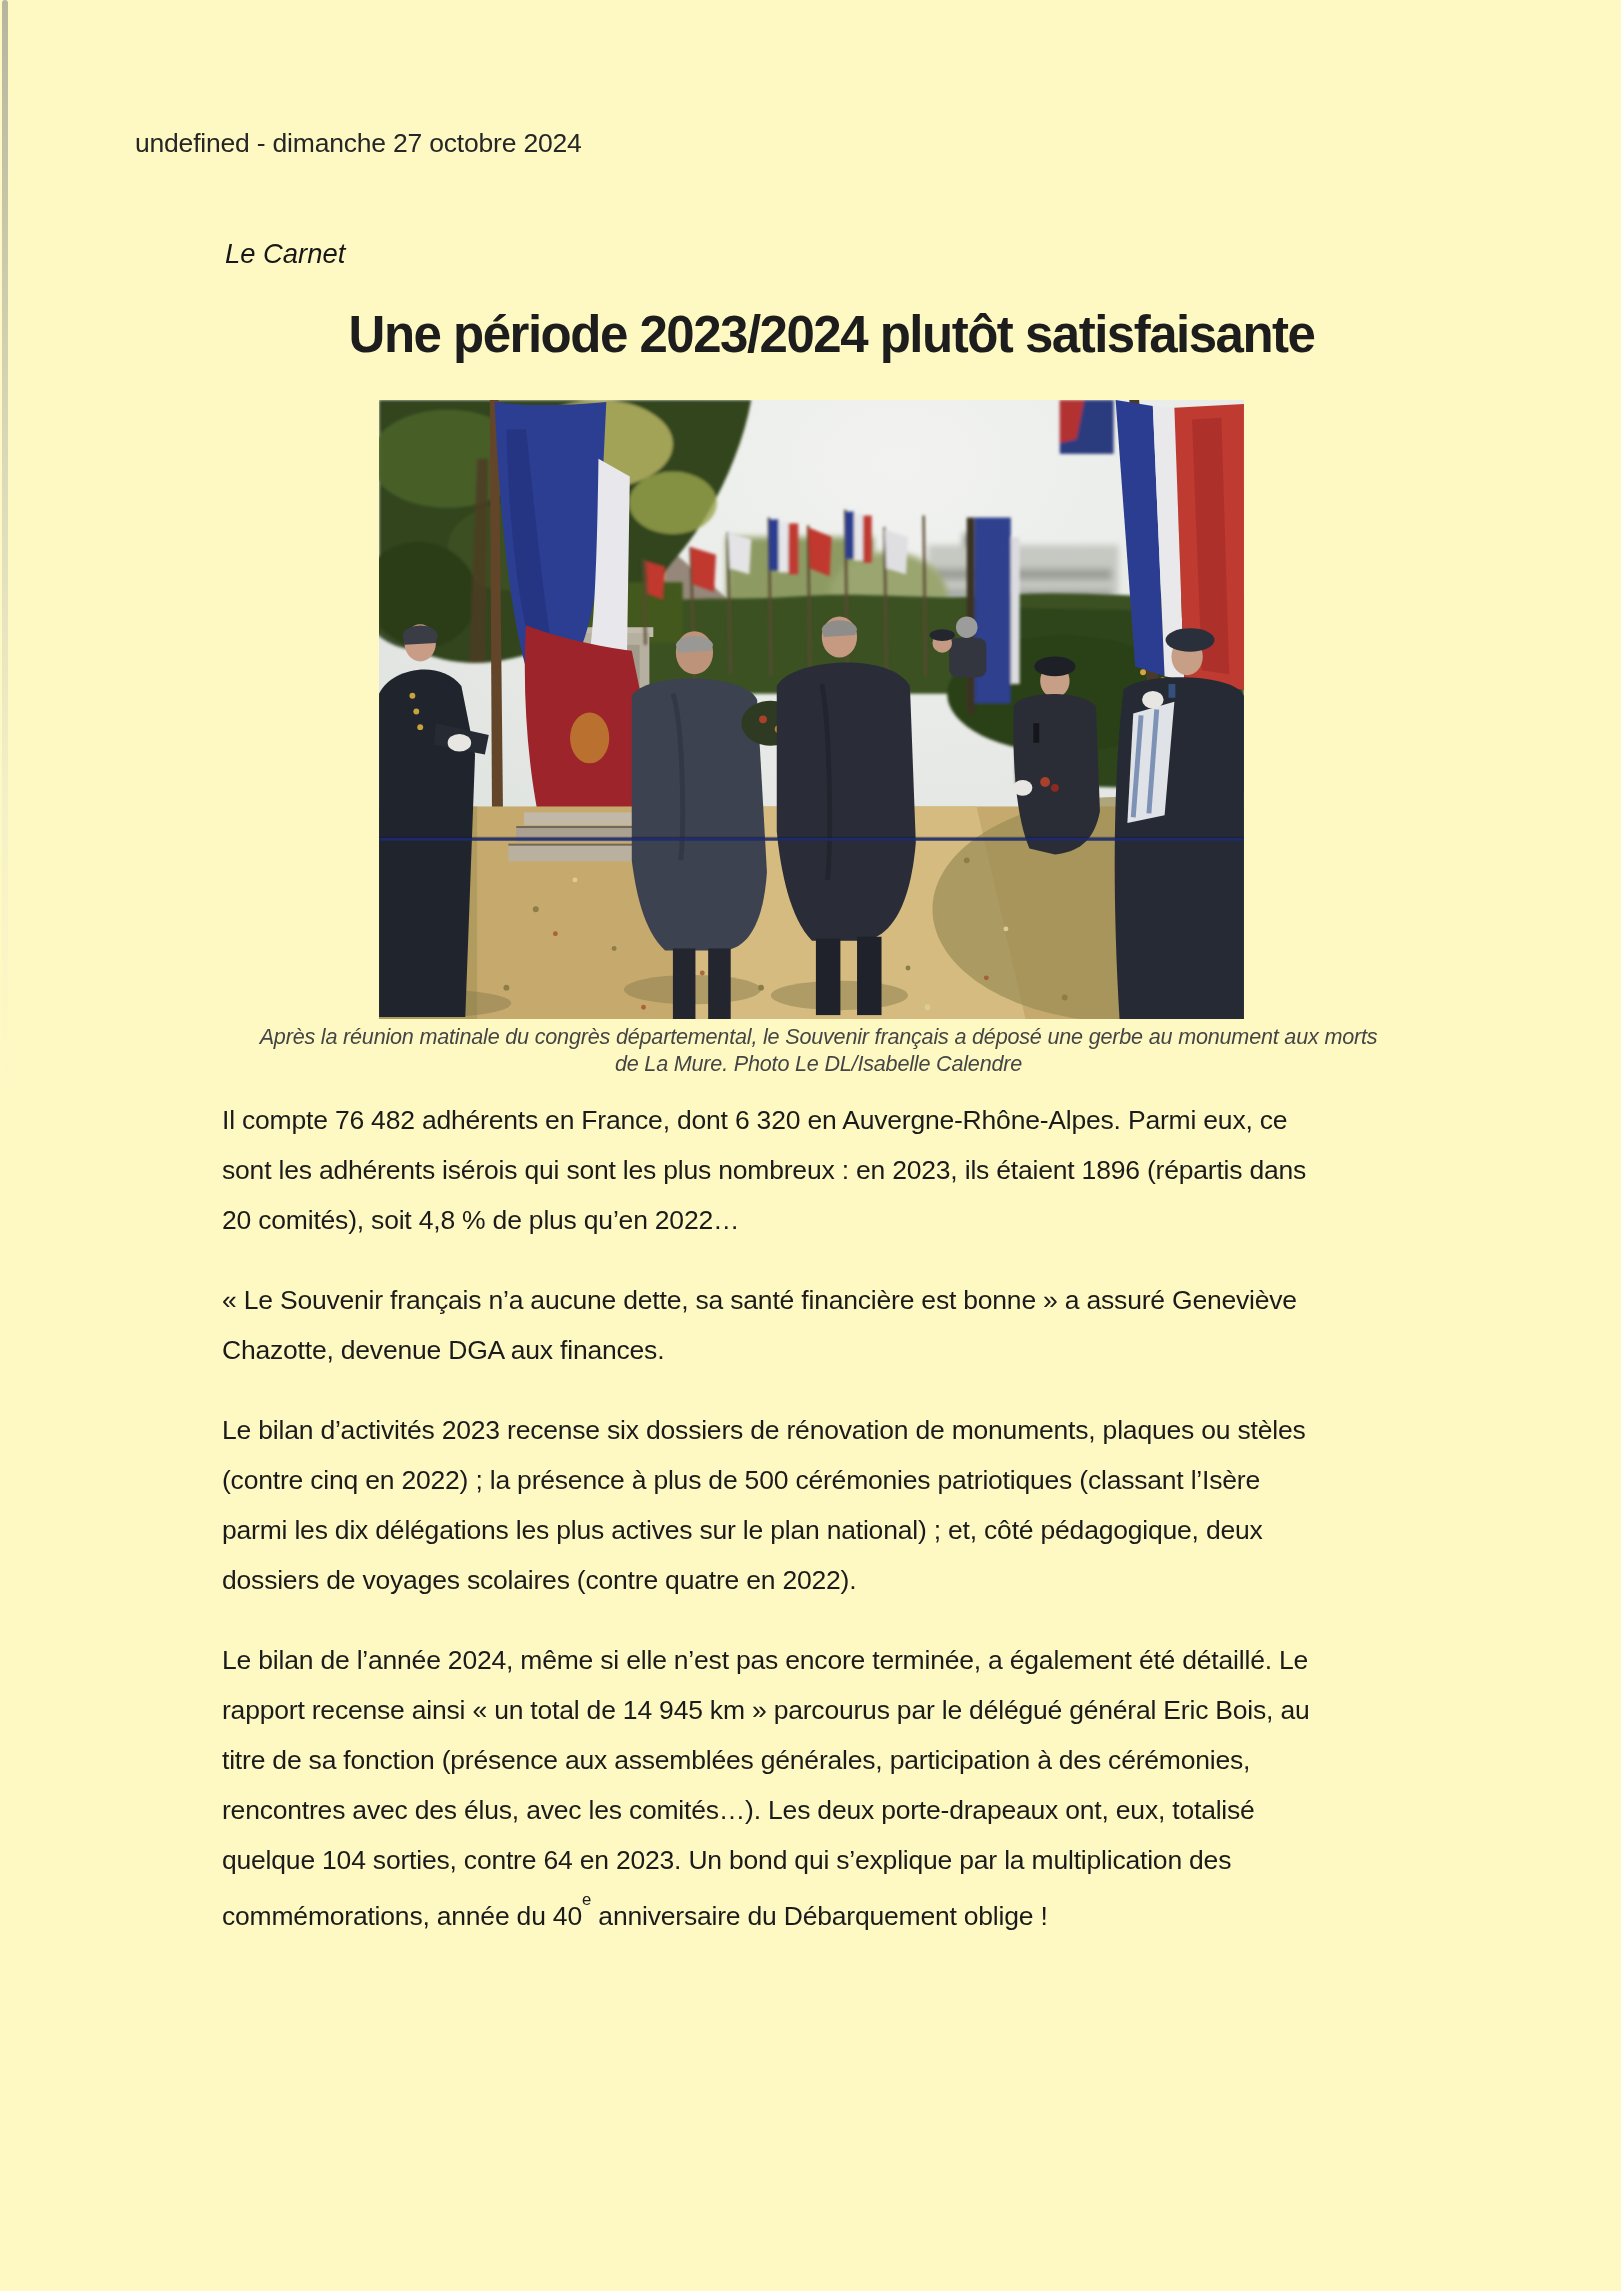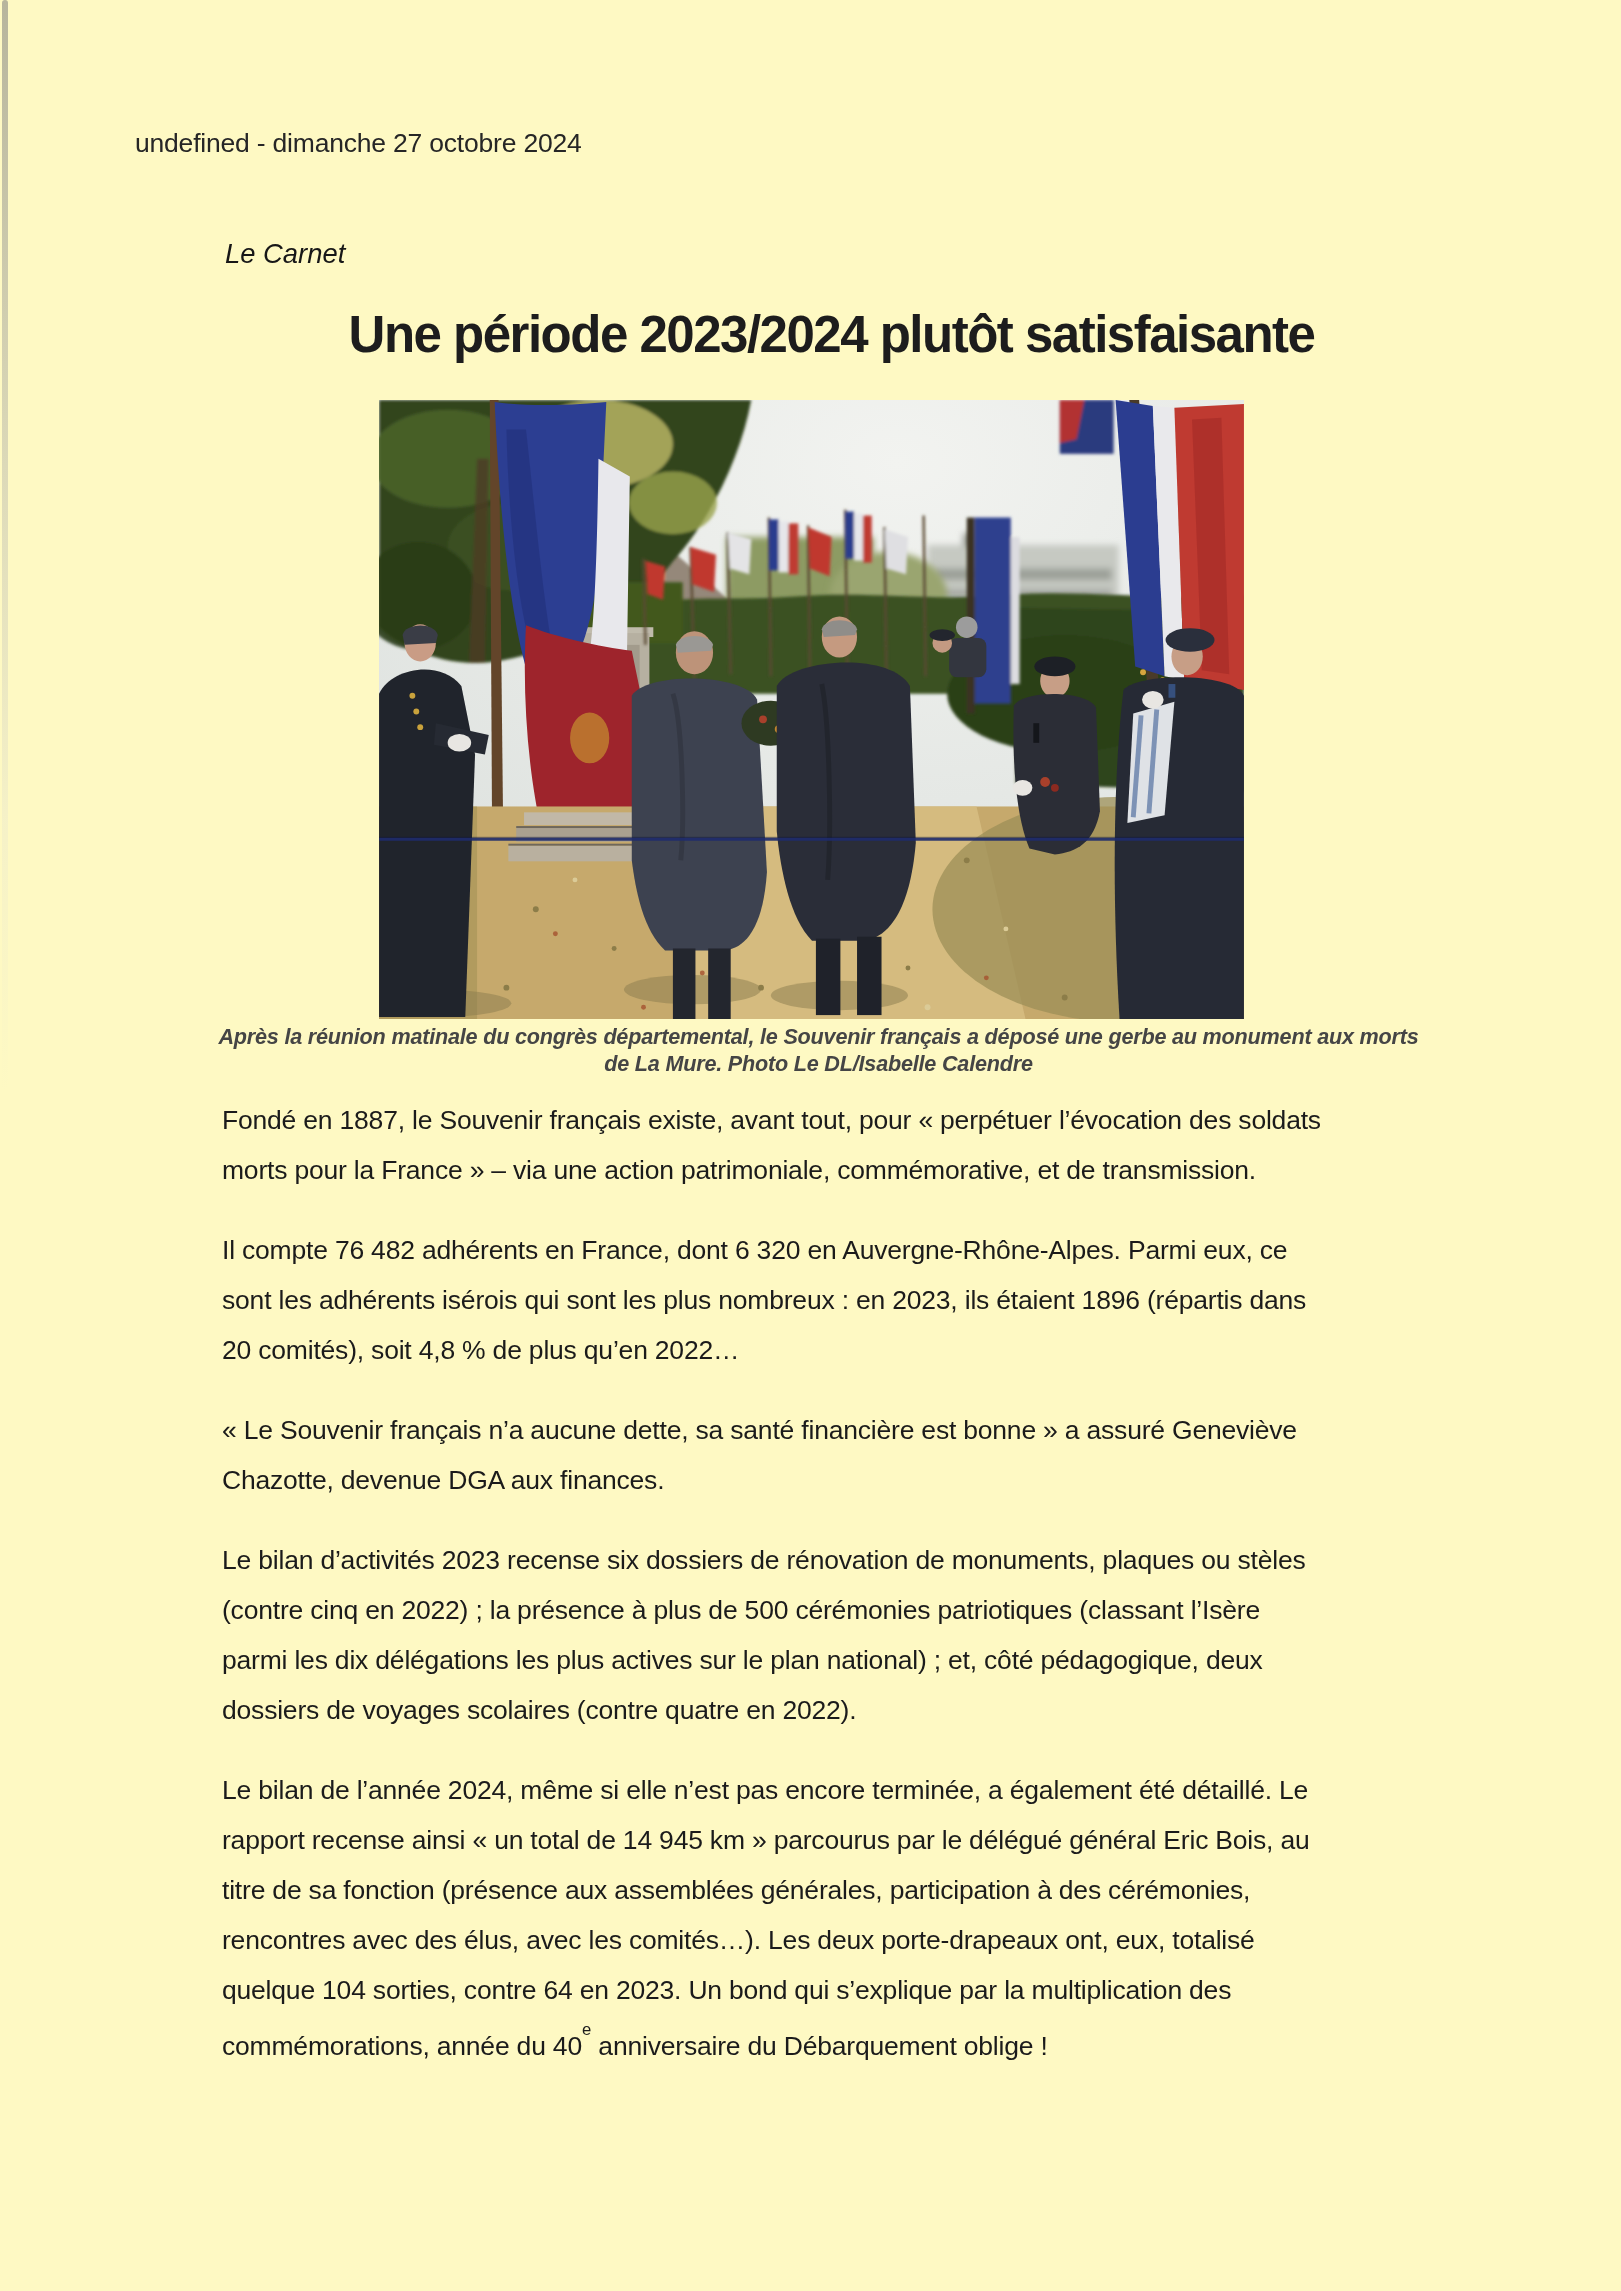--- a/index.html
+++ b/index.html
@@ -15,21 +15,21 @@
   .kicker{position:absolute;left:225px;top:237px;font-size:27.4px;line-height:33px;
        color:#171717;white-space:nowrap;font-style:italic;}
   .headline{position:absolute;left:206px;top:290px;width:1225px;margin:13px;
        font-size:51px;line-height:63px;font-weight:bold;color:#1d1d1d;
        letter-spacing:-1.5px;text-align:center;white-space:nowrap;}
   .photo-frame{position:absolute;left:379px;top:400px;width:865px;height:619px;
        overflow:hidden;background:#dfe2df;}
   .photo-frame svg{display:block;}
   .caption{position:absolute;left:210px;top:1023px;width:1217px;text-align:center;
        font-style:italic;font-size:21.6px;line-height:27.4px;color:#454545;letter-spacing:-0.2px;}
-  .caption div{white-space:nowrap;font-weight:bold;}
+  .caption div{white-space:nowrap;}
   .article-body{position:absolute;left:222px;top:1095px;font-size:26.5px;line-height:50px;
        color:#1b1b1b;letter-spacing:-0.2px;}
   .article-body p{margin:0 0 30px 0;}
   .article-body .line{display:block;white-space:nowrap;}
   .article-body sup{font-size:16.7px;position:relative;top:-9.8px;letter-spacing:0;}
 </style>
 </head>
 <body>
 
 <div class="page">
@@ -273,24 +273,20 @@
       <rect x="0" y="446" width="883" height="1" fill="#0f1840" opacity=".5"></rect>
     </svg>
   </div>
 
   <div class="caption">
     <div>Après la réunion matinale du congrès départemental, le Souvenir français a déposé une gerbe au monument aux morts</div>
     <div>de La Mure. Photo Le DL/Isabelle Calendre</div>
   </div>
 
   <div class="article-body">
-    <p>
-      <span class="line">Fondé en 1887, le Souvenir français existe, avant tout, pour « perpétuer l’évocation des soldats</span>
-      <span class="line">morts pour la France » – via une action patrimoniale, commémorative, et de transmission.</span>
-    </p>
     <p>
       <span class="line">Il compte 76 482 adhérents en France, dont 6 320 en Auvergne-Rhône-Alpes. Parmi eux, ce</span>
       <span class="line">sont les adhérents isérois qui sont les plus nombreux : en 2023, ils étaient 1896 (répartis dans</span>
       <span class="line">20 comités), soit 4,8 % de plus qu’en 2022…</span>
     </p>
     <p>
       <span class="line">« Le Souvenir français n’a aucune dette, sa santé financière est bonne » a assuré Geneviève</span>
       <span class="line">Chazotte, devenue DGA aux finances.</span>
     </p>
     <p>

